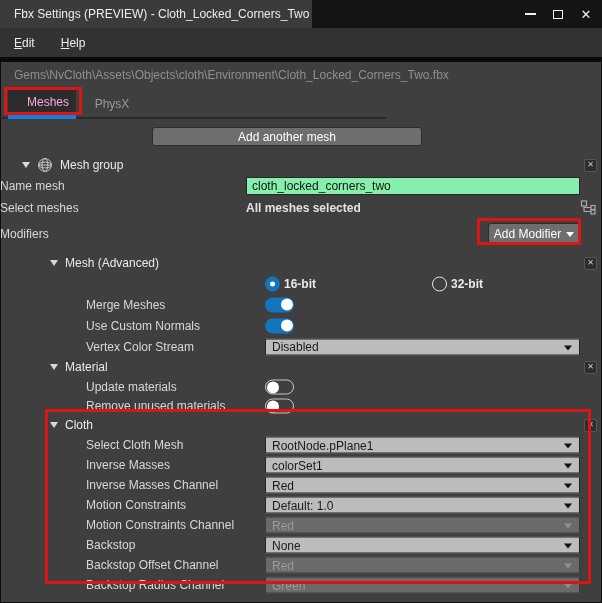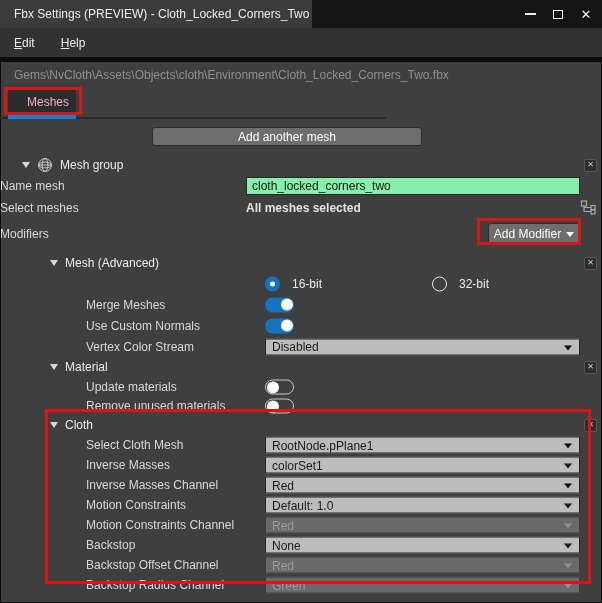--- a/index.html
+++ b/index.html
@@ -63,21 +63,21 @@
   .dropdown{position:relative;width:100%;height:17px;background:var(--dd-bg);border:1px solid #232323;color:var(--dd-text);display:flex;align-items:center;padding-left:6px;overflow:hidden;white-space:nowrap;}
   .dd-arrow{position:absolute;right:7px;top:6px;width:0;height:0;border-left:4.5px solid transparent;border-right:4.5px solid transparent;border-top:5.5px solid #111;}
   .dropdown.disabled{background:var(--dd-dis-bg);color:var(--dd-dis-text);border-color:#3a3a3a;}
   .dropdown.disabled .dd-arrow{border-top-color:#8f8f8f;}
 
   
   .radio{width:15px;height:15px;border-radius:50%;flex:none;}
   .radio.sel{background:var(--blue);display:flex;align-items:center;justify-content:center;}
   .radio.sel::after{content:"";width:5px;height:5px;border-radius:50%;background:#fff;}
   .radio.unsel{border:1.5px solid #e8e8e8;background:transparent;}
-  .radio-lbl{margin-left:12px;color:#eaeaea;}
+  .radio-lbl{margin-left:4px;color:#eaeaea;font-weight:bold;}
   .radio2{position:absolute;left:167px;display:flex;align-items:center;}
   .toggle{width:29px;height:15px;border-radius:8px;display:flex;align-items:center;flex:none;}
   .toggle.on{background:var(--blue);justify-content:flex-end;padding-right:1px;}
   .toggle.off{border:1px solid #c9c9c9;justify-content:flex-start;padding-left:1px;}
   .knob{width:12px;height:12px;border-radius:50%;background:#fff;}
 
   
   .mod-btn{position:absolute;right:22px;top:50%;transform:translateY(-50%);width:92px;height:22px;background:var(--btn);border:1px solid #2c2c2c;border-radius:3px;color:#fff;display:flex;align-items:center;justify-content:center;}
   .mod-arrow{width:0;height:0;border-left:4px solid transparent;border-right:4px solid transparent;border-top:5px solid #fff;margin-left:5px;}
 
@@ -117,20 +117,23 @@
   </div>
   <div class="separator"></div>
 
   <div class="pathbar">
     <span>Gems\NvCloth\Assets\Objects\cloth\Environment\Cloth_Locked_Corners_Two.fbx</span>
   </div>
 
   <div class="tabbar">
     <div class="tab tab-active">
         <span>Meshes</span>
+      </div>
+    <div class="tab tab-inactive">
+        <span>PhysX</span>
       </div>
   </div>
 
   <div class="content">
 
     <div class="btn-row">
       <div class="big-btn">
           <span>Add another mesh</span>
         </div>
     </div>

